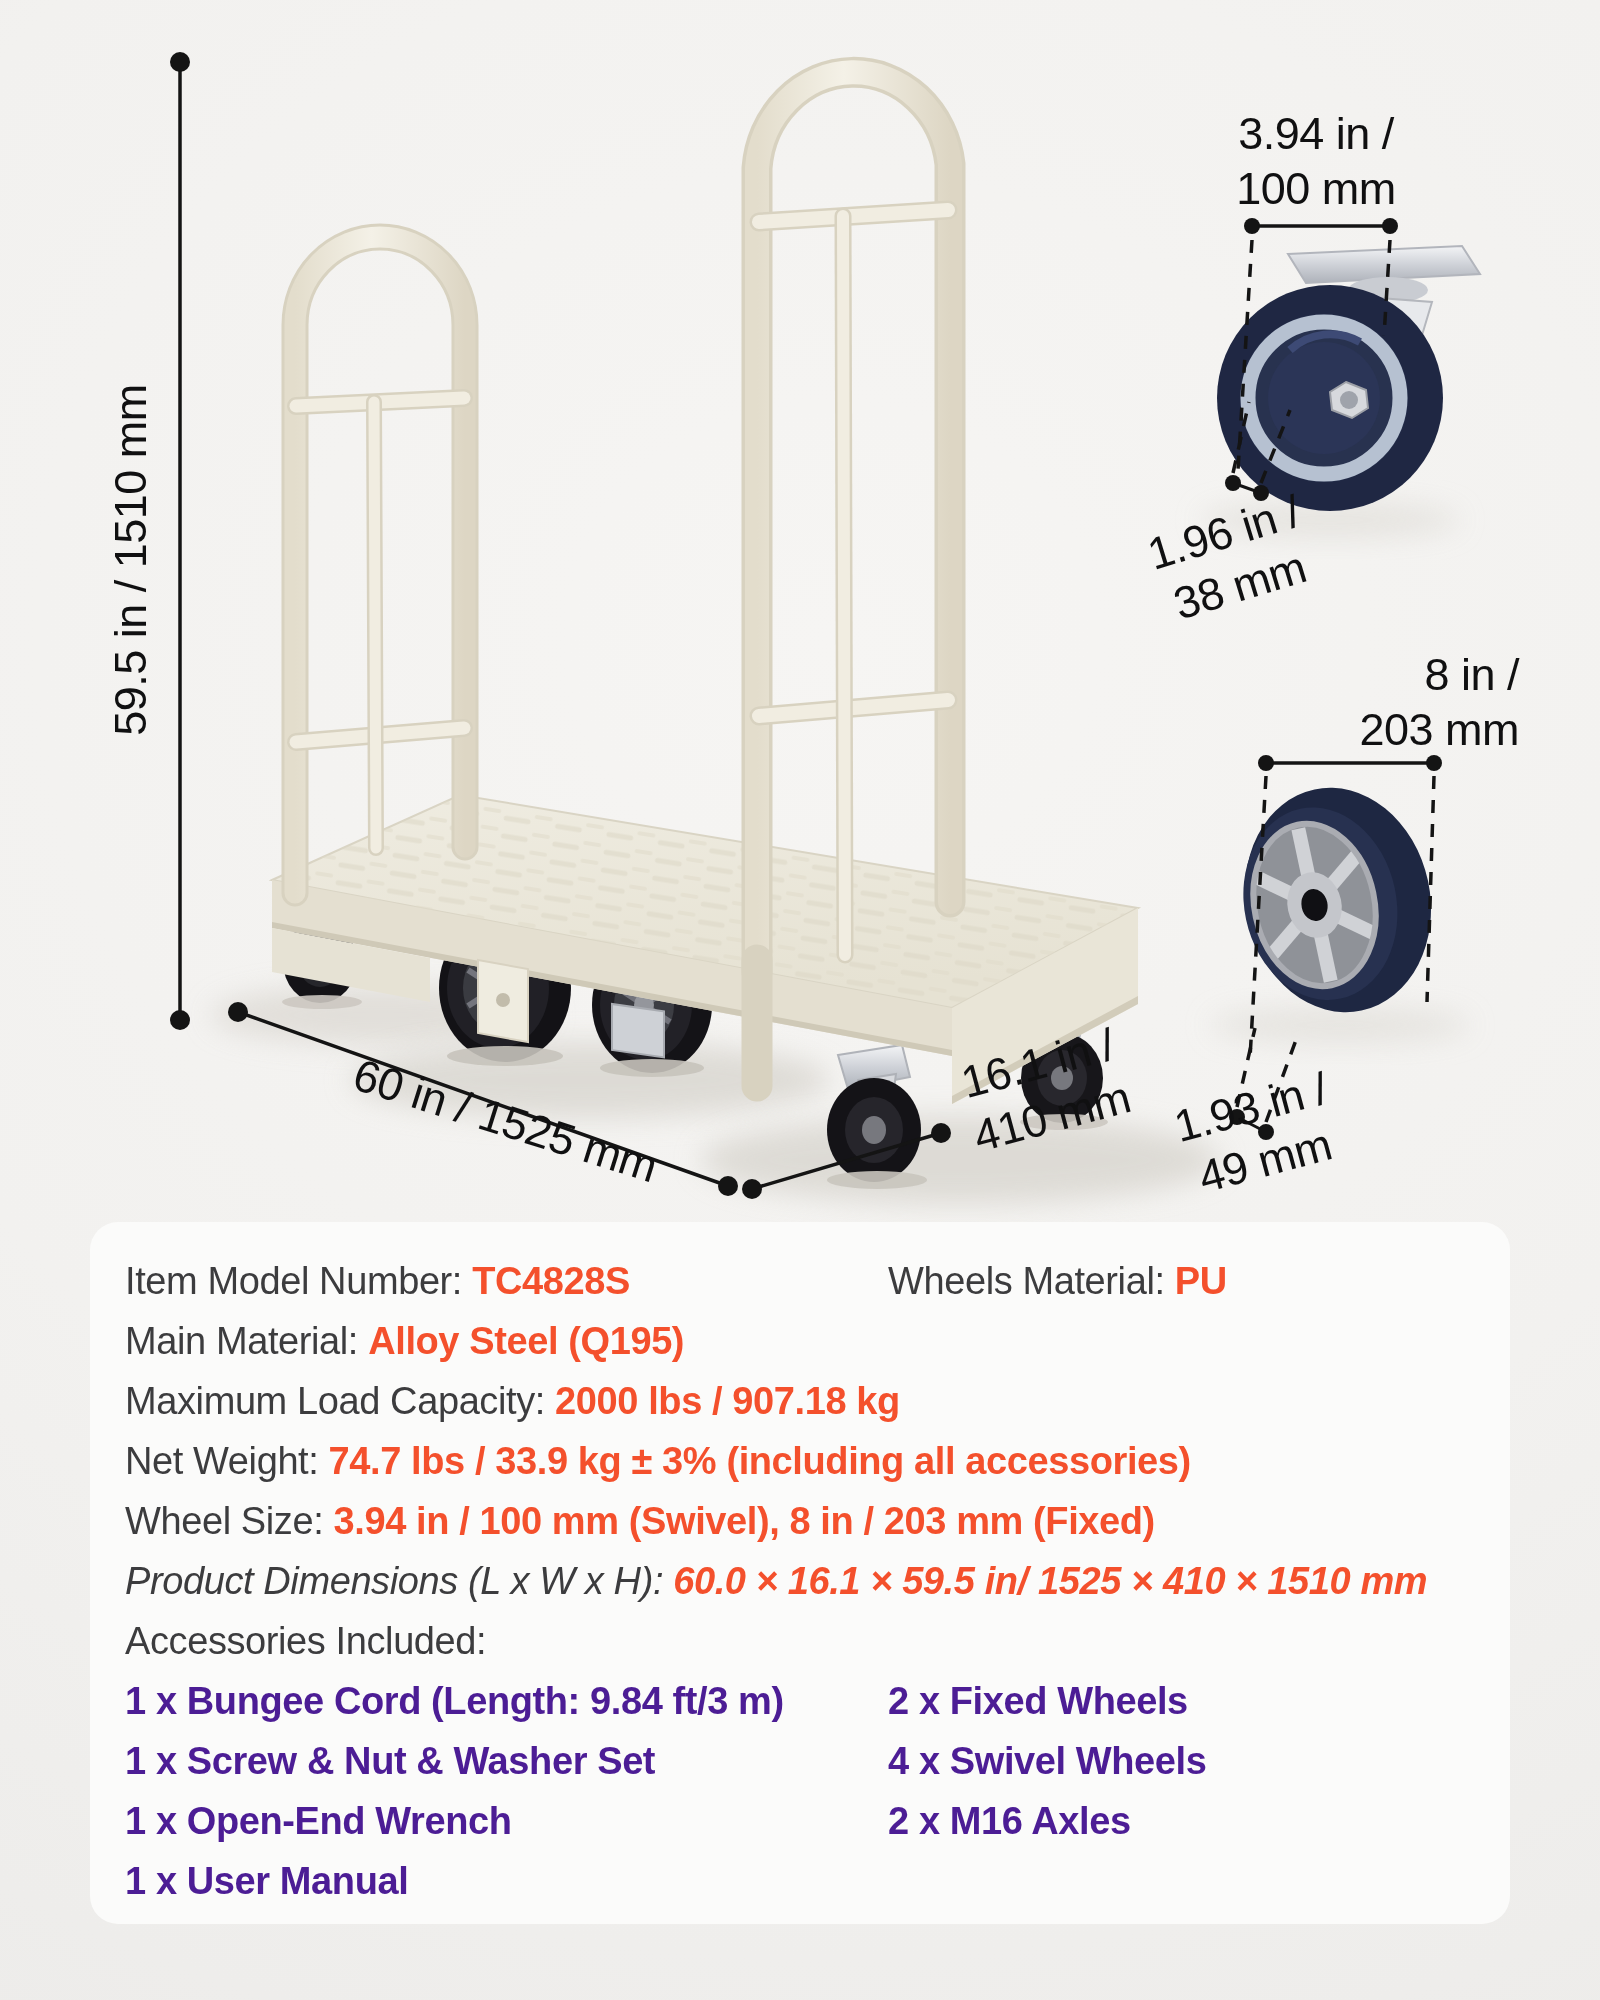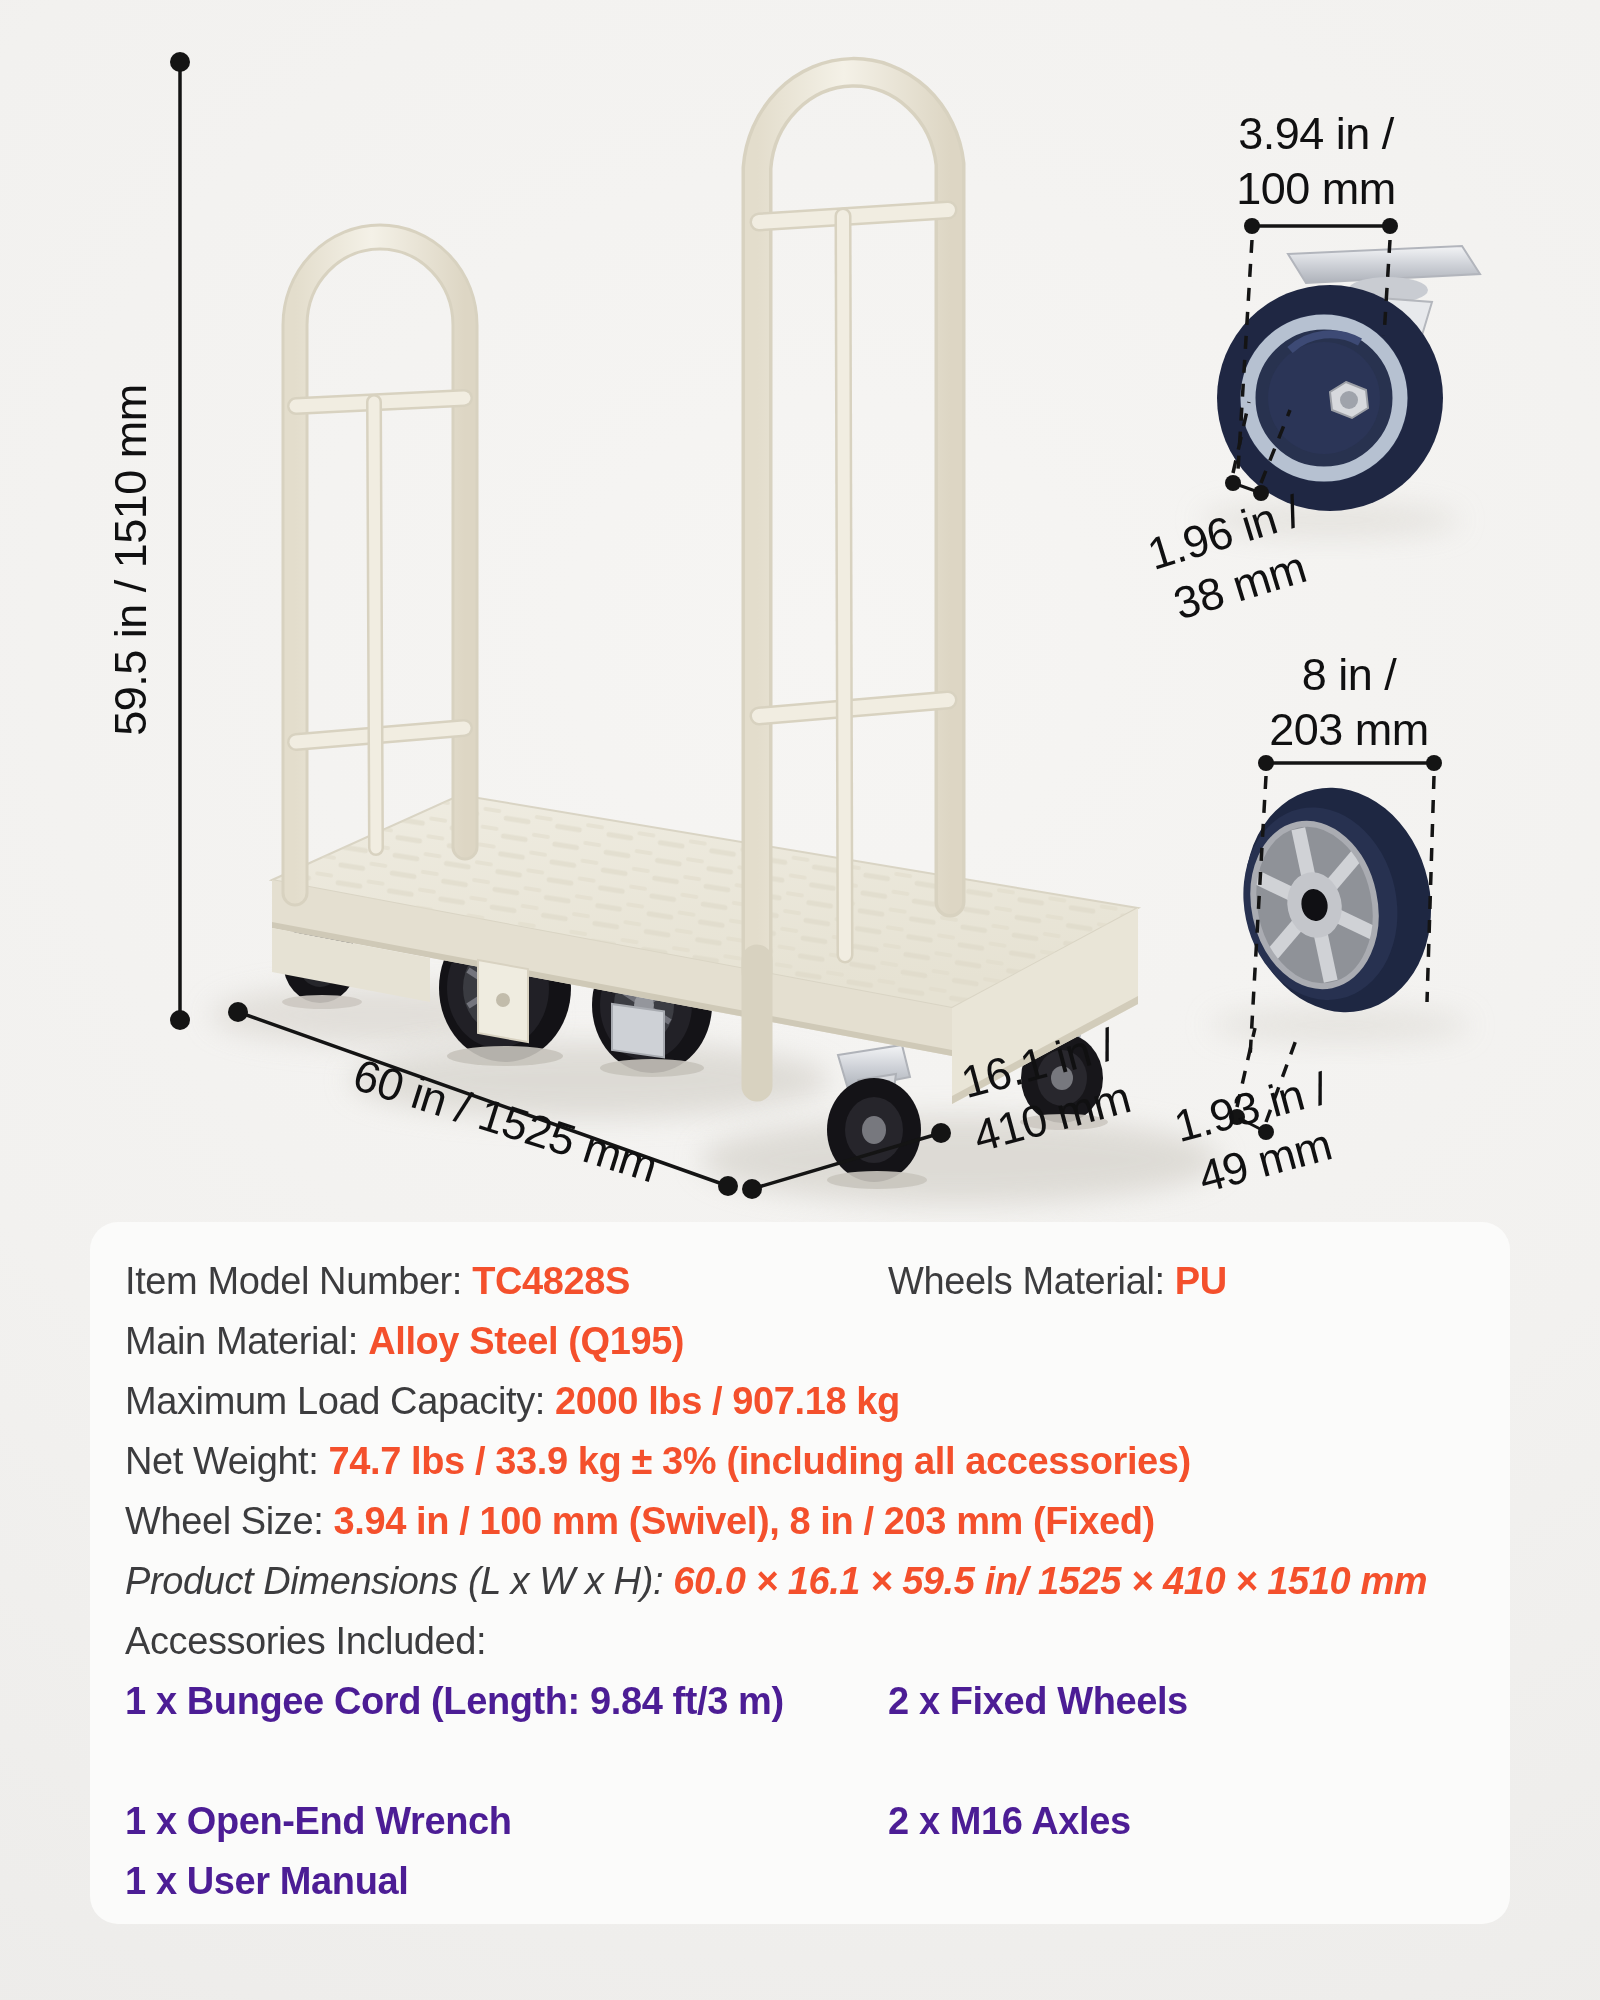--- a/index.html
+++ b/index.html
@@ -256,21 +256,21 @@
   <div class="dim-label two-line" style="left:1156px;top:107px;width:320px;">
     <div>3.94 in /</div>
     <div>100 mm</div>
   </div>
 
   <div class="dim-label two-line" style="left:1082px;top:505px;width:300px;transform:rotate(-17deg);">
     <div>1.96 in /</div>
     <div>38 mm</div>
   </div>
 
-  <div class="dim-label two-line" style="left:1179px;top:648px;width:340px;">
+  <div class="dim-label two-line" style="left:1179px;top:648px;width:340px;text-align:right;">
     <div>8 in /</div>
     <div>203 mm</div>
   </div>
 
   <div class="dim-label two-line" style="left:1108px;top:1080px;width:300px;transform:rotate(-15deg);">
     <div>1.93 in /</div>
     <div>49 mm</div>
   </div>
 
   <div class="spec-panel">
@@ -304,20 +304,24 @@
 
     <div class="spec-row" style="top:388px;">
       <span class="lbl">Accessories Included:</span>
     </div>
 
     <div class="spec-row" style="top:448px;">
       <span class="acc">1 x Bungee Cord (Length: 9.84 ft/3 m)</span>
       <span class="col2 acc">2 x Fixed Wheels</span>
     </div>
 
+    <div class="spec-row" style="top:508px;">
+      <span class="acc">1 x Screw &amp; Nut &amp; Washer Set</span>
+      <span class="col2 acc">4 x Swivel Wheels</span>
+    </div>
 
     <div class="spec-row" style="top:568px;">
       <span class="acc">1 x Open-End Wrench</span>
       <span class="col2 acc">2 x M16 Axles</span>
     </div>
 
     <div class="spec-row" style="top:628px;">
       <span class="acc">1 x User Manual</span>
     </div>
 

